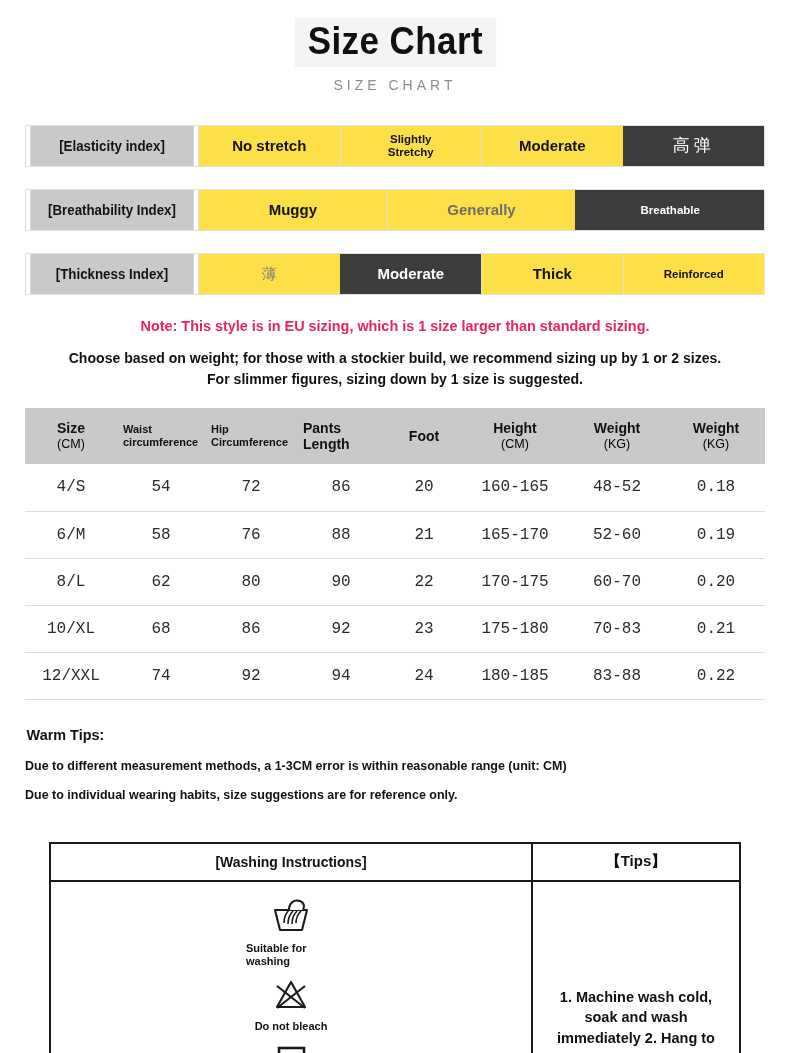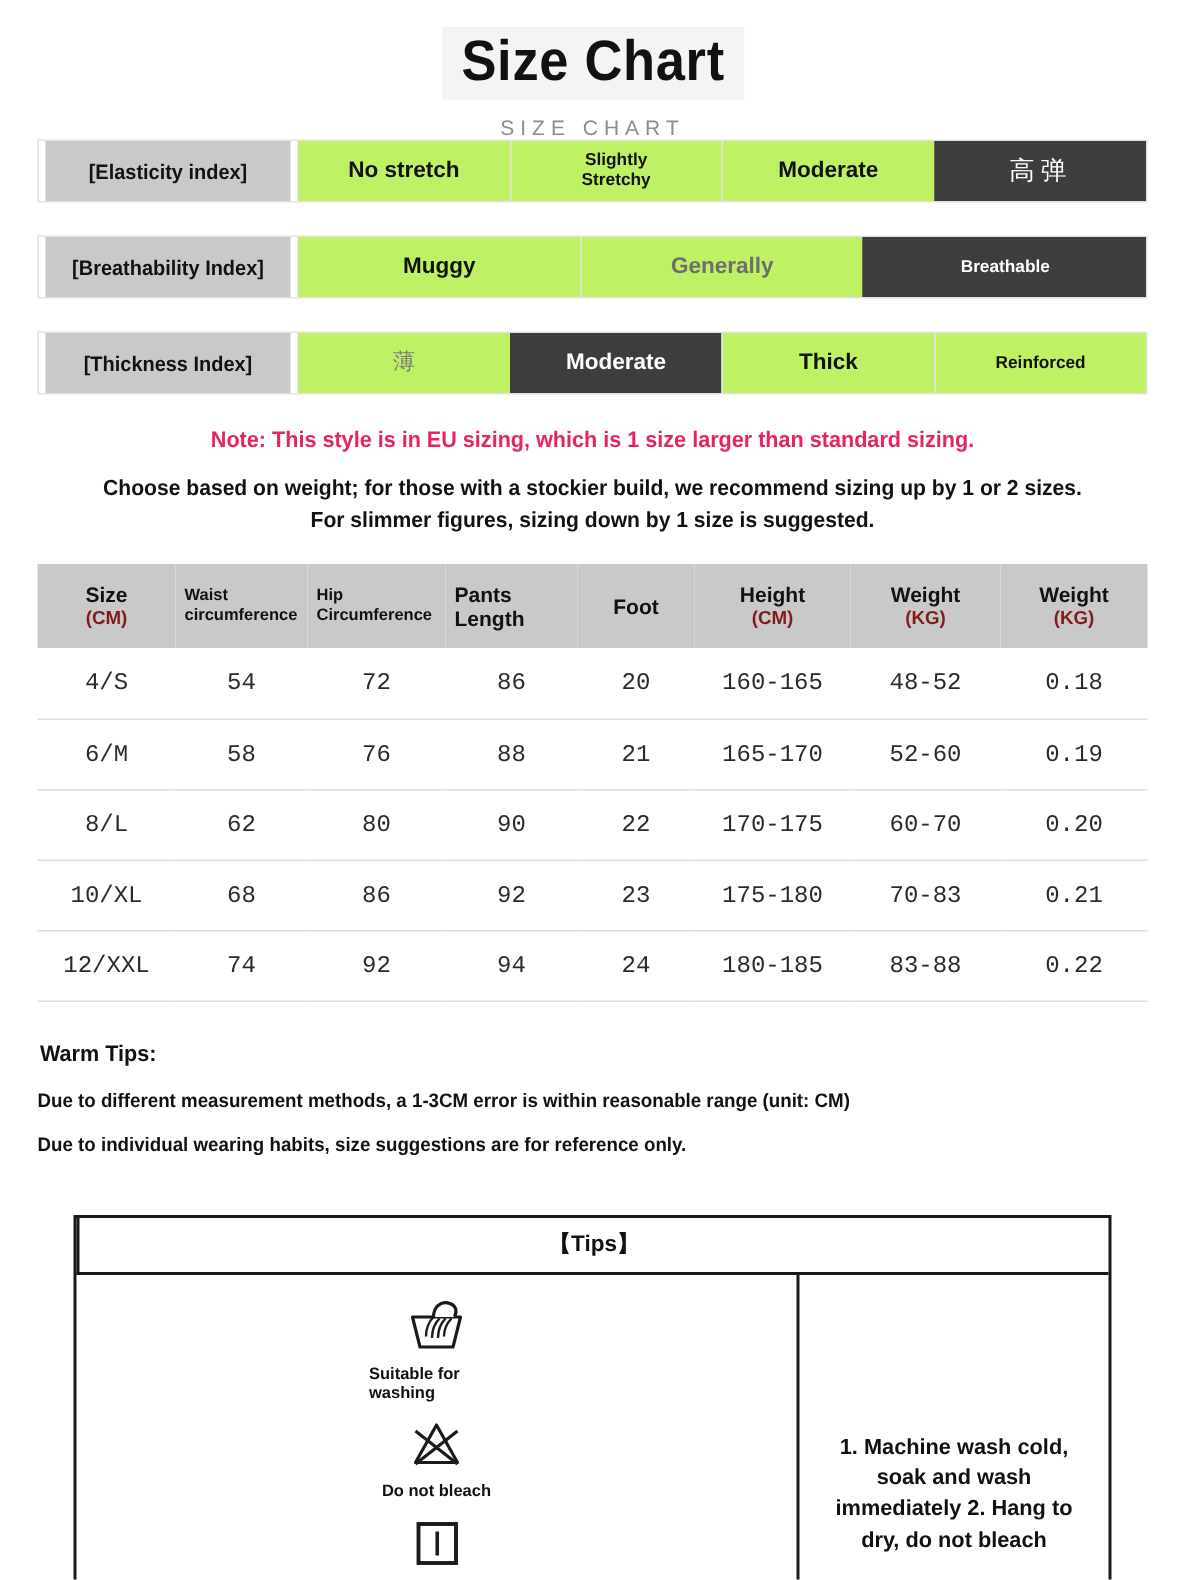--- a/index.html
+++ b/index.html
@@ -27,21 +27,21 @@
   }
   .sub-title {
     margin-top: 10px;
     font-size: 14px;
     letter-spacing: 4px;
     color: #8c8c8c;
     font-weight: 400;
   }
 
   
-  .index-block { padding: 0 25px; }
+  .index-block { margin-top: 32px; padding: 0 25px; }
   .index-row {
     display: flex;
     width: 740px;
     height: 42px;
     margin-bottom: 22px;
     border: 1px solid #e2e2e2;
   }
   .idx-label {
     width: 172px;
     flex: none;
@@ -49,21 +49,21 @@
     display: flex;
     align-items: center;
     justify-content: center;
     font-weight: 700;
     font-size: 14px;
     color: #121212;
     transform: scaleX(0.95);
   }
   .idx-cell {
     flex: 1 1 0;
-    background: #bef264;
+    background: #fde047;
     border-left: 1px solid #e2e2e2;
     display: flex;
     align-items: center;
     justify-content: center;
     text-align: center;
     font-weight: 700;
     font-size: 15px;
     color: #121212;
     line-height: 1.12;
     padding: 0 4px;
@@ -104,21 +104,21 @@
     font-weight: 700;
     font-size: 14px;
     color: #111111;
     text-align: center;
     vertical-align: middle;
     padding: 2px 2px;
   }
   thead th.lefty { text-align: left; padding-left: 6px; }
   .th-main { display: block; line-height: 1.15; }
   .th-main.sm { font-size: 11px; }
-  .th-unit { display: block; font-size: 12.5px; color: #7f1d1d; font-weight: 700; line-height: 1.3; }
+  .th-unit { display: block; font-size: 12.5px; color: #000000; font-weight: 400; line-height: 1.3; }
   tbody tr { height: 47px; border-bottom: 1px solid #dedede; }
   tbody td {
     text-align: center;
     font-size: 16px;
     color: #2b2b2b;
     font-weight: 400;
     vertical-align: middle;
     font-family: Liberation Mono, monospace;
   }
   col.c1 { width: 92px; }
@@ -307,20 +307,21 @@
 
   <div class="warm">
     <div class="warm-title">Warm Tips:</div>
     <div class="warm-line">Due to different measurement methods, a 1-3CM error is within reasonable range (unit: CM)</div>
     <div class="warm-line">Due to individual wearing habits, size suggestions are for reference only.</div>
   </div>
 
   <div class="care-wrap">
     <div class="care-box">
       <div class="care-head">
+        <div class="care-head-left">[Washing Instructions]</div>
         <div class="care-head-right">【Tips】</div>
       </div>
       <div class="care-body">
         <div class="care-body-left">
 
           <div class="care-item">
             <div class="care-icon">
               <svg width="42" height="40" viewBox="0 0 42 40">
                 <path d="M5 14 L37 14 L32 34 L10 34 Z" fill="none" stroke="#1a1a1a" stroke-width="2.1" stroke-linejoin="round"></path>
                 <path d="M19 14 C19 7, 24 3, 30 5 C34 6.5, 35 10, 33 14" fill="#fff" stroke="#1a1a1a" stroke-width="2.1" stroke-linejoin="round"></path>

